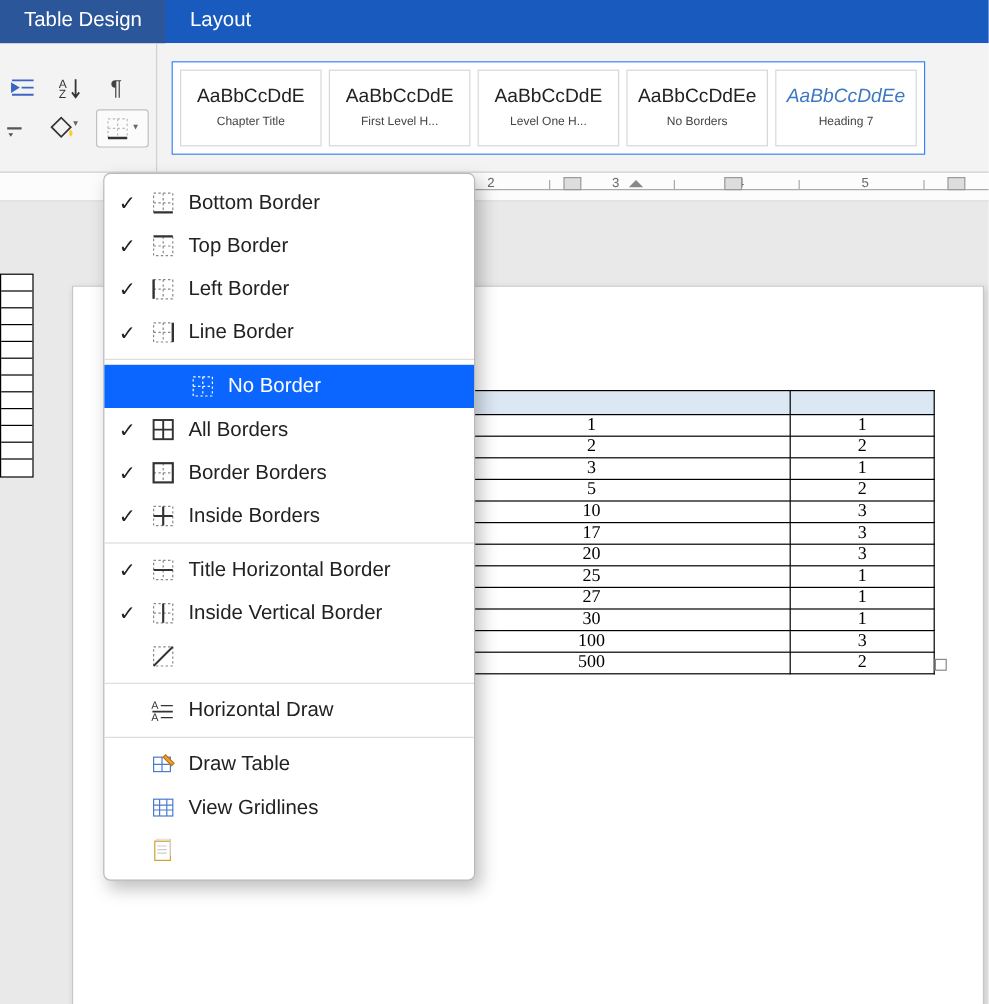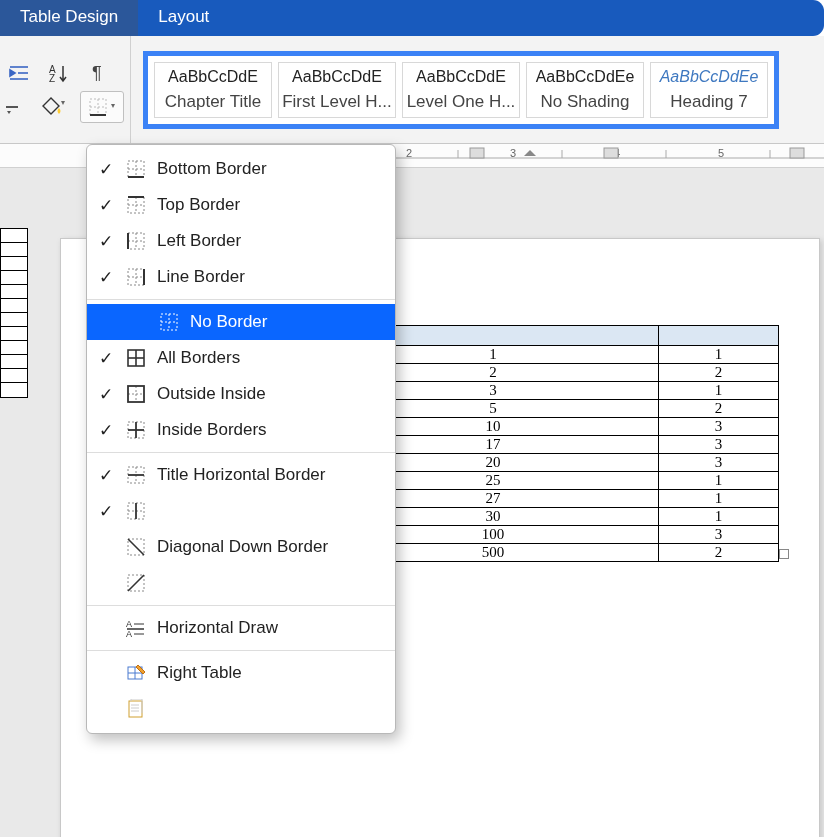--- a/index.html
+++ b/index.html
@@ -11,21 +11,20 @@
     overflow: hidden;
     position: relative;
   }
 
   
   .tabbar {
     display: flex;
     background: #185abd;
     height: 36px;
     align-items: stretch;
-    border-radius: 11px;
   }
   .tabbar .tab {
     color: #fff;
     font-size: 17px;
     padding: 7px 20px;
     cursor: pointer;
   }
   .tabbar .tab.active {
     background: #2b579a;
   }
@@ -56,21 +55,21 @@
     border: 1px solid transparent;
     border-radius: 3px;
   }
   .ribbon-btn.wide { width: 44px; }
   .ribbon-btn.group { border: 1px solid #c0c0c0; background: #fbfbfb; }
 
   .styles-gallery {
     display: flex;
     gap: 6px;
     background: #fff;
-    border: 5px solid #3b82f6;
+    border: 1px solid #3b82f6;
     padding: 6px;
     height: 78px;
     margin-left: 8px;
   }
   .style-item {
     width: 118px;
     border: 1px solid #d8d8d8;
     background: #fff;
     display: flex;
     flex-direction: column;
@@ -82,21 +81,21 @@
   .style-preview {
     font-size: 16px;
     color: #222;
     white-space: nowrap;
     overflow: hidden;
     width: 100%;
     text-align: center;
   }
   .style-item:last-child .style-preview { color: #3e78c0; font-style: italic; }
   .style-name {
-    font-size: 17px;
+    font-size: 10px;
     color: #444;
     margin-top: 6px;
     white-space: nowrap;
     overflow: hidden;
     text-overflow: ellipsis;
     width: 100%;
     text-align: center;
   }
 
   
@@ -284,21 +283,21 @@
     <div class="style-item">
       <div class="style-preview">AaBbCcDdE</div>
       <div class="style-name">First Level H...</div>
     </div>
     <div class="style-item">
       <div class="style-preview">AaBbCcDdE</div>
       <div class="style-name">Level One H...</div>
     </div>
     <div class="style-item">
       <div class="style-preview">AaBbCcDdEe</div>
-      <div class="style-name">No Shading</div>
+      <div class="style-name">No Borders</div>
     </div>
     <div class="style-item">
       <div class="style-preview">AaBbCcDdEe</div>
       <div class="style-name">Heading 7</div>
     </div>
   </div>
 </div>
 
 <div class="ruler">
   <span class="ruler-seg" style="left:406px">2</span>
@@ -488,21 +487,21 @@
     </div>
     <div class="item">
       <span class="check">✓</span>
       <span class="micon">
         <svg width="20" height="20">
           <line x1="2" y1="10" x2="18" y2="10" stroke="#888" stroke-dasharray="2 2"></line>
           <line x1="10" y1="2" x2="10" y2="18" stroke="#888" stroke-dasharray="2 2"></line>
           <rect x="2" y="2" width="16" height="16" fill="none" stroke="#333" stroke-width="1.8"></rect>
         </svg>
       </span>
-      <span>Outside Inside</span>
+      <span>Border Borders</span>
     </div>
     <div class="item">
       <span class="check">✓</span>
       <span class="micon">
         <svg width="20" height="20">
           <rect x="2" y="2" width="16" height="16" fill="none" stroke="#888" stroke-dasharray="2 2"></rect>
           <line x1="2" y1="10" x2="18" y2="10" stroke="#333" stroke-width="1.8"></line>
           <line x1="10" y1="2" x2="10" y2="18" stroke="#333" stroke-width="1.8"></line>
         </svg>
       </span>
@@ -522,30 +521,21 @@
     </div>
     <div class="item">
       <span class="check">✓</span>
       <span class="micon">
         <svg width="20" height="20">
           <rect x="2" y="2" width="16" height="16" fill="none" stroke="#888" stroke-dasharray="2 2"></rect>
           <line x1="2" y1="10" x2="18" y2="10" stroke="#888" stroke-dasharray="2 2"></line>
           <line x1="10" y1="2" x2="10" y2="18" stroke="#333" stroke-width="1.8"></line>
         </svg>
       </span>
-    </div>
-    <div class="item">
-      <span class="check"></span>
-      <span class="micon">
-        <svg width="20" height="20">
-          <rect x="2" y="2" width="16" height="16" fill="none" stroke="#888" stroke-dasharray="2 2"></rect>
-          <line x1="2" y1="2" x2="18" y2="18" stroke="#333" stroke-width="1.6"></line>
-        </svg>
-      </span>
-      <span>Diagonal Down Border</span>
+      <span>Inside Vertical Border</span>
     </div>
     <div class="item">
       <span class="check"></span>
       <span class="micon">
         <svg width="20" height="20">
           <rect x="2" y="2" width="16" height="16" fill="none" stroke="#888" stroke-dasharray="2 2"></rect>
           <line x1="2" y1="18" x2="18" y2="2" stroke="#333" stroke-width="1.6"></line>
         </svg>
       </span>
     </div>
@@ -567,21 +557,34 @@
     <div class="item">
       <span class="check"></span>
       <span class="micon">
         <svg width="20" height="20">
           <rect x="2" y="4" width="14" height="12" fill="#fff" stroke="#4a7bd0"></rect>
           <line x1="2" y1="10" x2="16" y2="10" stroke="#4a7bd0"></line>
           <line x1="9" y1="4" x2="9" y2="16" stroke="#4a7bd0"></line>
           <path d="M12 2 L19 9 L17 11 L10 4 Z" fill="#f0a030" stroke="#c07010"></path>
         </svg>
       </span>
-      <span>Right Table</span>
+      <span>Draw Table</span>
+    </div>
+    <div class="item">
+      <span class="check"></span>
+      <span class="micon">
+        <svg width="20" height="20">
+          <rect x="2" y="3" width="16" height="14" fill="#fff" stroke="#4a7bd0"></rect>
+          <line x1="2" y1="8" x2="18" y2="8" stroke="#4a7bd0"></line>
+          <line x1="2" y1="12" x2="18" y2="12" stroke="#4a7bd0"></line>
+          <line x1="7" y1="3" x2="7" y2="17" stroke="#4a7bd0"></line>
+          <line x1="13" y1="3" x2="13" y2="17" stroke="#4a7bd0"></line>
+        </svg>
+      </span>
+      <span>View Gridlines</span>
     </div>
     <div class="item">
       <span class="check"></span>
       <span class="micon">
         <svg width="20" height="20">
           <rect x="3" y="2" width="13" height="16" fill="#fff" stroke="#d0a030"></rect>
           <path d="M5 2 L5 0 L16 0 L16 14" fill="none" stroke="#ccc"></path>
           <line x1="5" y1="6" x2="13" y2="6" stroke="#ccc"></line>
           <line x1="5" y1="9" x2="13" y2="9" stroke="#ccc"></line>
           <line x1="5" y1="12" x2="13" y2="12" stroke="#ccc"></line>

